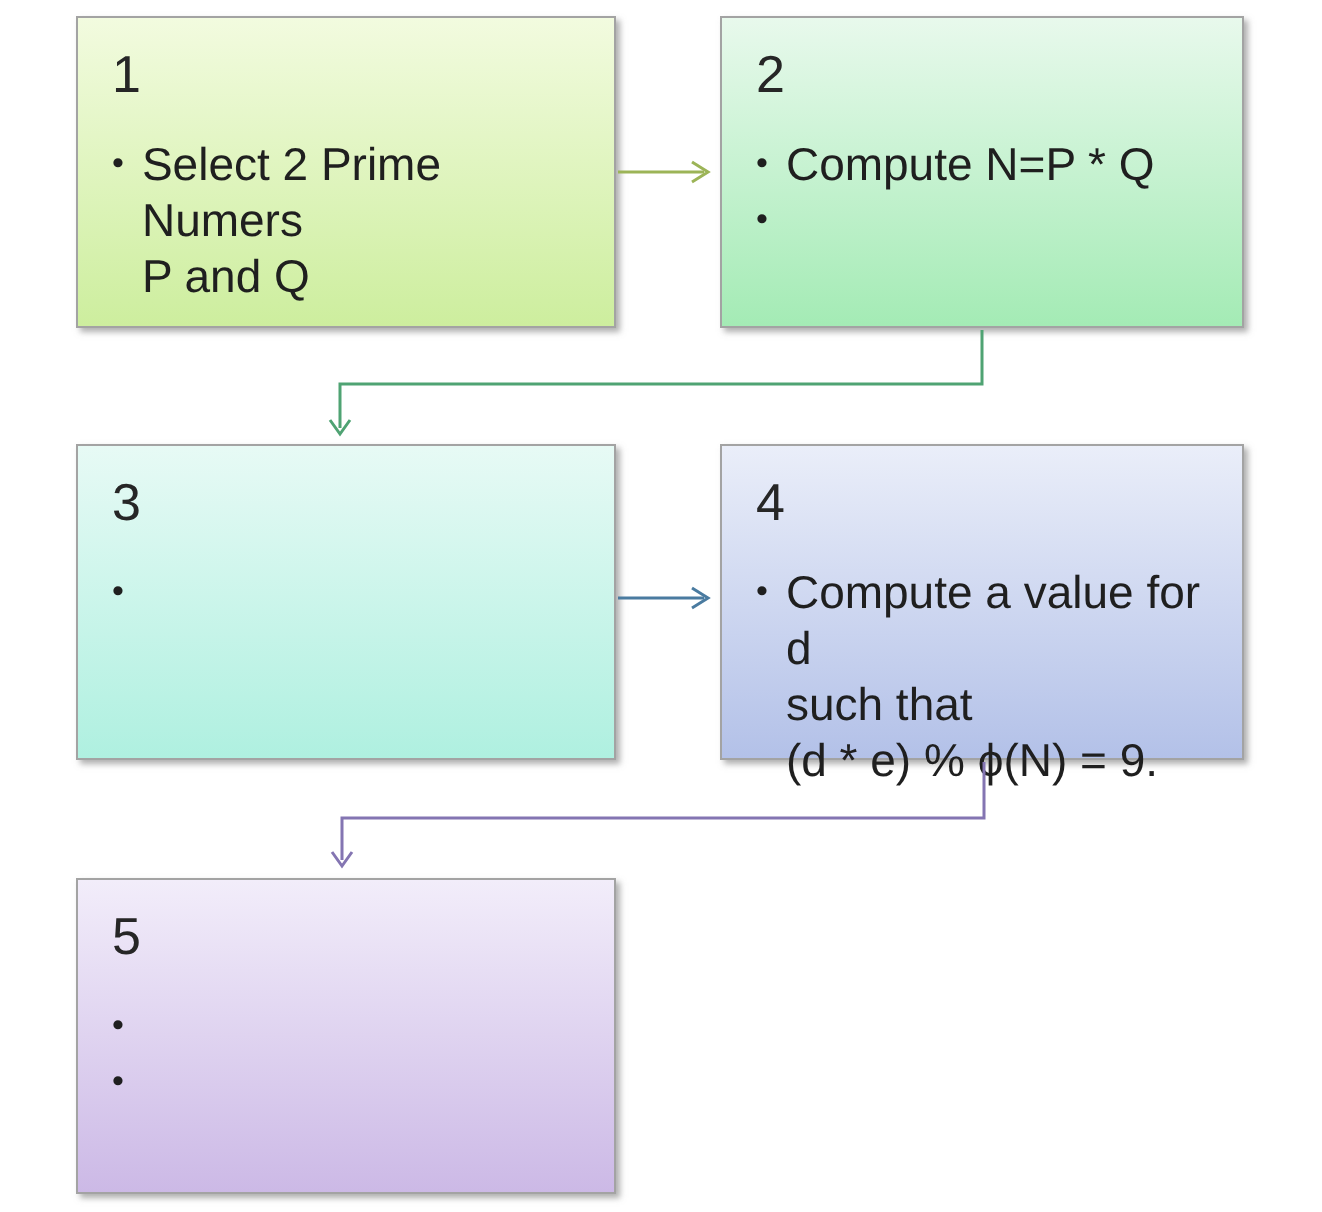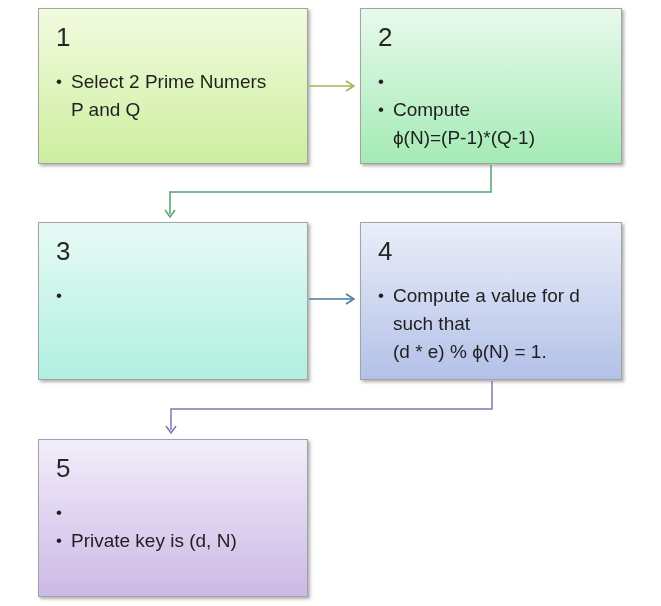--- a/index.html
+++ b/index.html
@@ -43,21 +43,21 @@
     display: flex;
     align-items: flex-start;
     gap: 9px;
   }
   .bullet-dot {
     flex: 0 0 auto;
     font-size: 17px;
     line-height: 28px;
   }
   .bullet-text {
-    font-size: 19px;
+    font-size: 23px;
     line-height: 28px;
     white-space: pre-line;
   }
 </style>
 </head>
 <body>
 
 <div class="canvas">
 
   <div class="box box-1" style="background: linear-gradient(rgb(242, 251, 223), rgb(205, 238, 158));">
@@ -69,59 +69,57 @@
 P and Q</span>
       </div>
     </div>
   </div>
 
   <div class="box box-2" style="background: linear-gradient(rgb(232, 249, 236), rgb(164, 235, 181));">
     <div class="step-number">2</div>
     <div class="bullet-list">
       <div class="bullet-row">
         <span class="bullet-dot">•</span>
+        <span class="bullet-text">Compute N=P * Q</span>
       </div>
       <div class="bullet-row">
         <span class="bullet-dot">•</span>
-        <span class="bullet-text">Compute
-ϕ(N)=(P-1)*(Q-1)</span>
       </div>
     </div>
   </div>
 
   <div class="box box-3" style="background: linear-gradient(rgb(231, 250, 245), rgb(175, 240, 224));">
     <div class="step-number">3</div>
     <div class="bullet-list">
       <div class="bullet-row">
         <span class="bullet-dot">•</span>
       </div>
     </div>
   </div>
 
   <div class="box box-4" style="background: linear-gradient(rgb(234, 238, 249), rgb(179, 193, 232));">
     <div class="step-number">4</div>
     <div class="bullet-list">
       <div class="bullet-row">
         <span class="bullet-dot">•</span>
         <span class="bullet-text">Compute a value for d
 such that
-(d * e) % ϕ(N) = 1.</span>
+(d * e) % ϕ(N) = 9.</span>
       </div>
     </div>
   </div>
 
   <div class="box box-5" style="background: linear-gradient(rgb(242, 237, 250), rgb(204, 185, 230));">
     <div class="step-number">5</div>
     <div class="bullet-list">
       <div class="bullet-row">
         <span class="bullet-dot">•</span>
       </div>
       <div class="bullet-row">
         <span class="bullet-dot">•</span>
-        <span class="bullet-text">Private key is (d, N)</span>
       </div>
     </div>
   </div>
 
   <svg class="connector-layer" width="661" height="606" viewBox="0 0 661 606">
 
     <g stroke-width="1.5" fill="none">
       <line x1="309" y1="86" x2="352" y2="86" stroke="#9cb457"></line>
       <polyline points="346,81 354,86 346,91" stroke="#9cb457"></polyline>
     </g>

